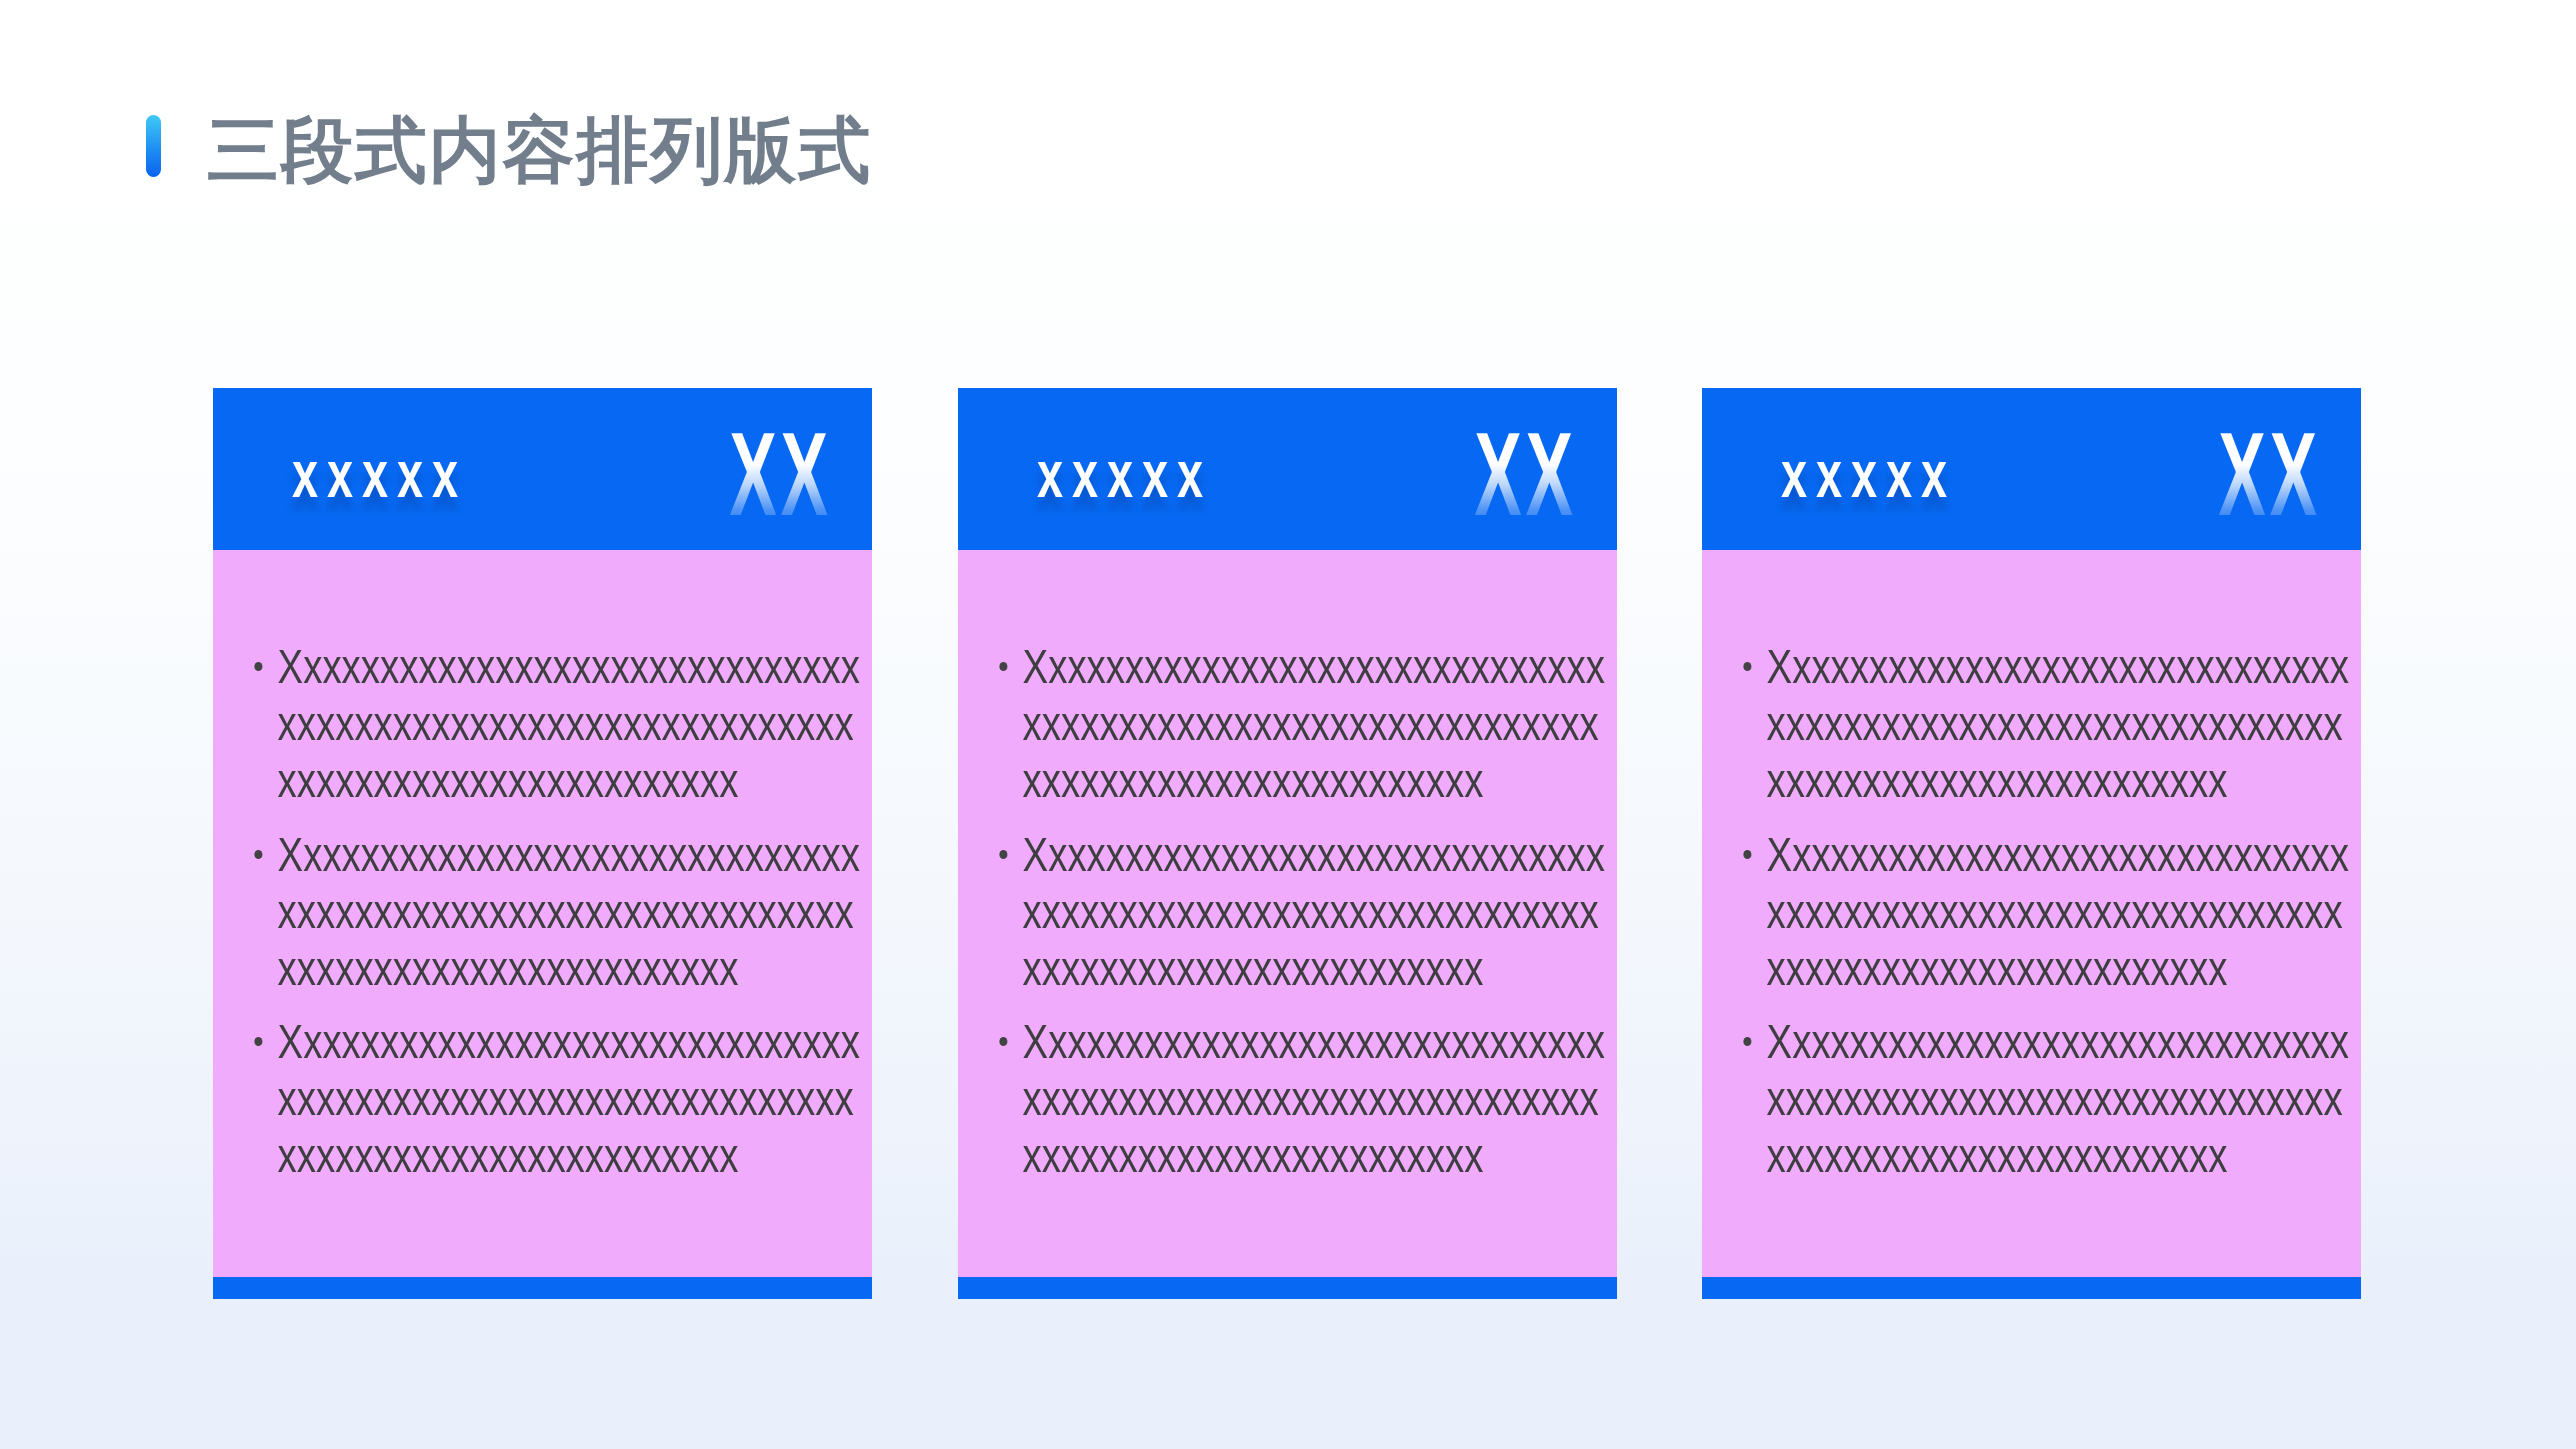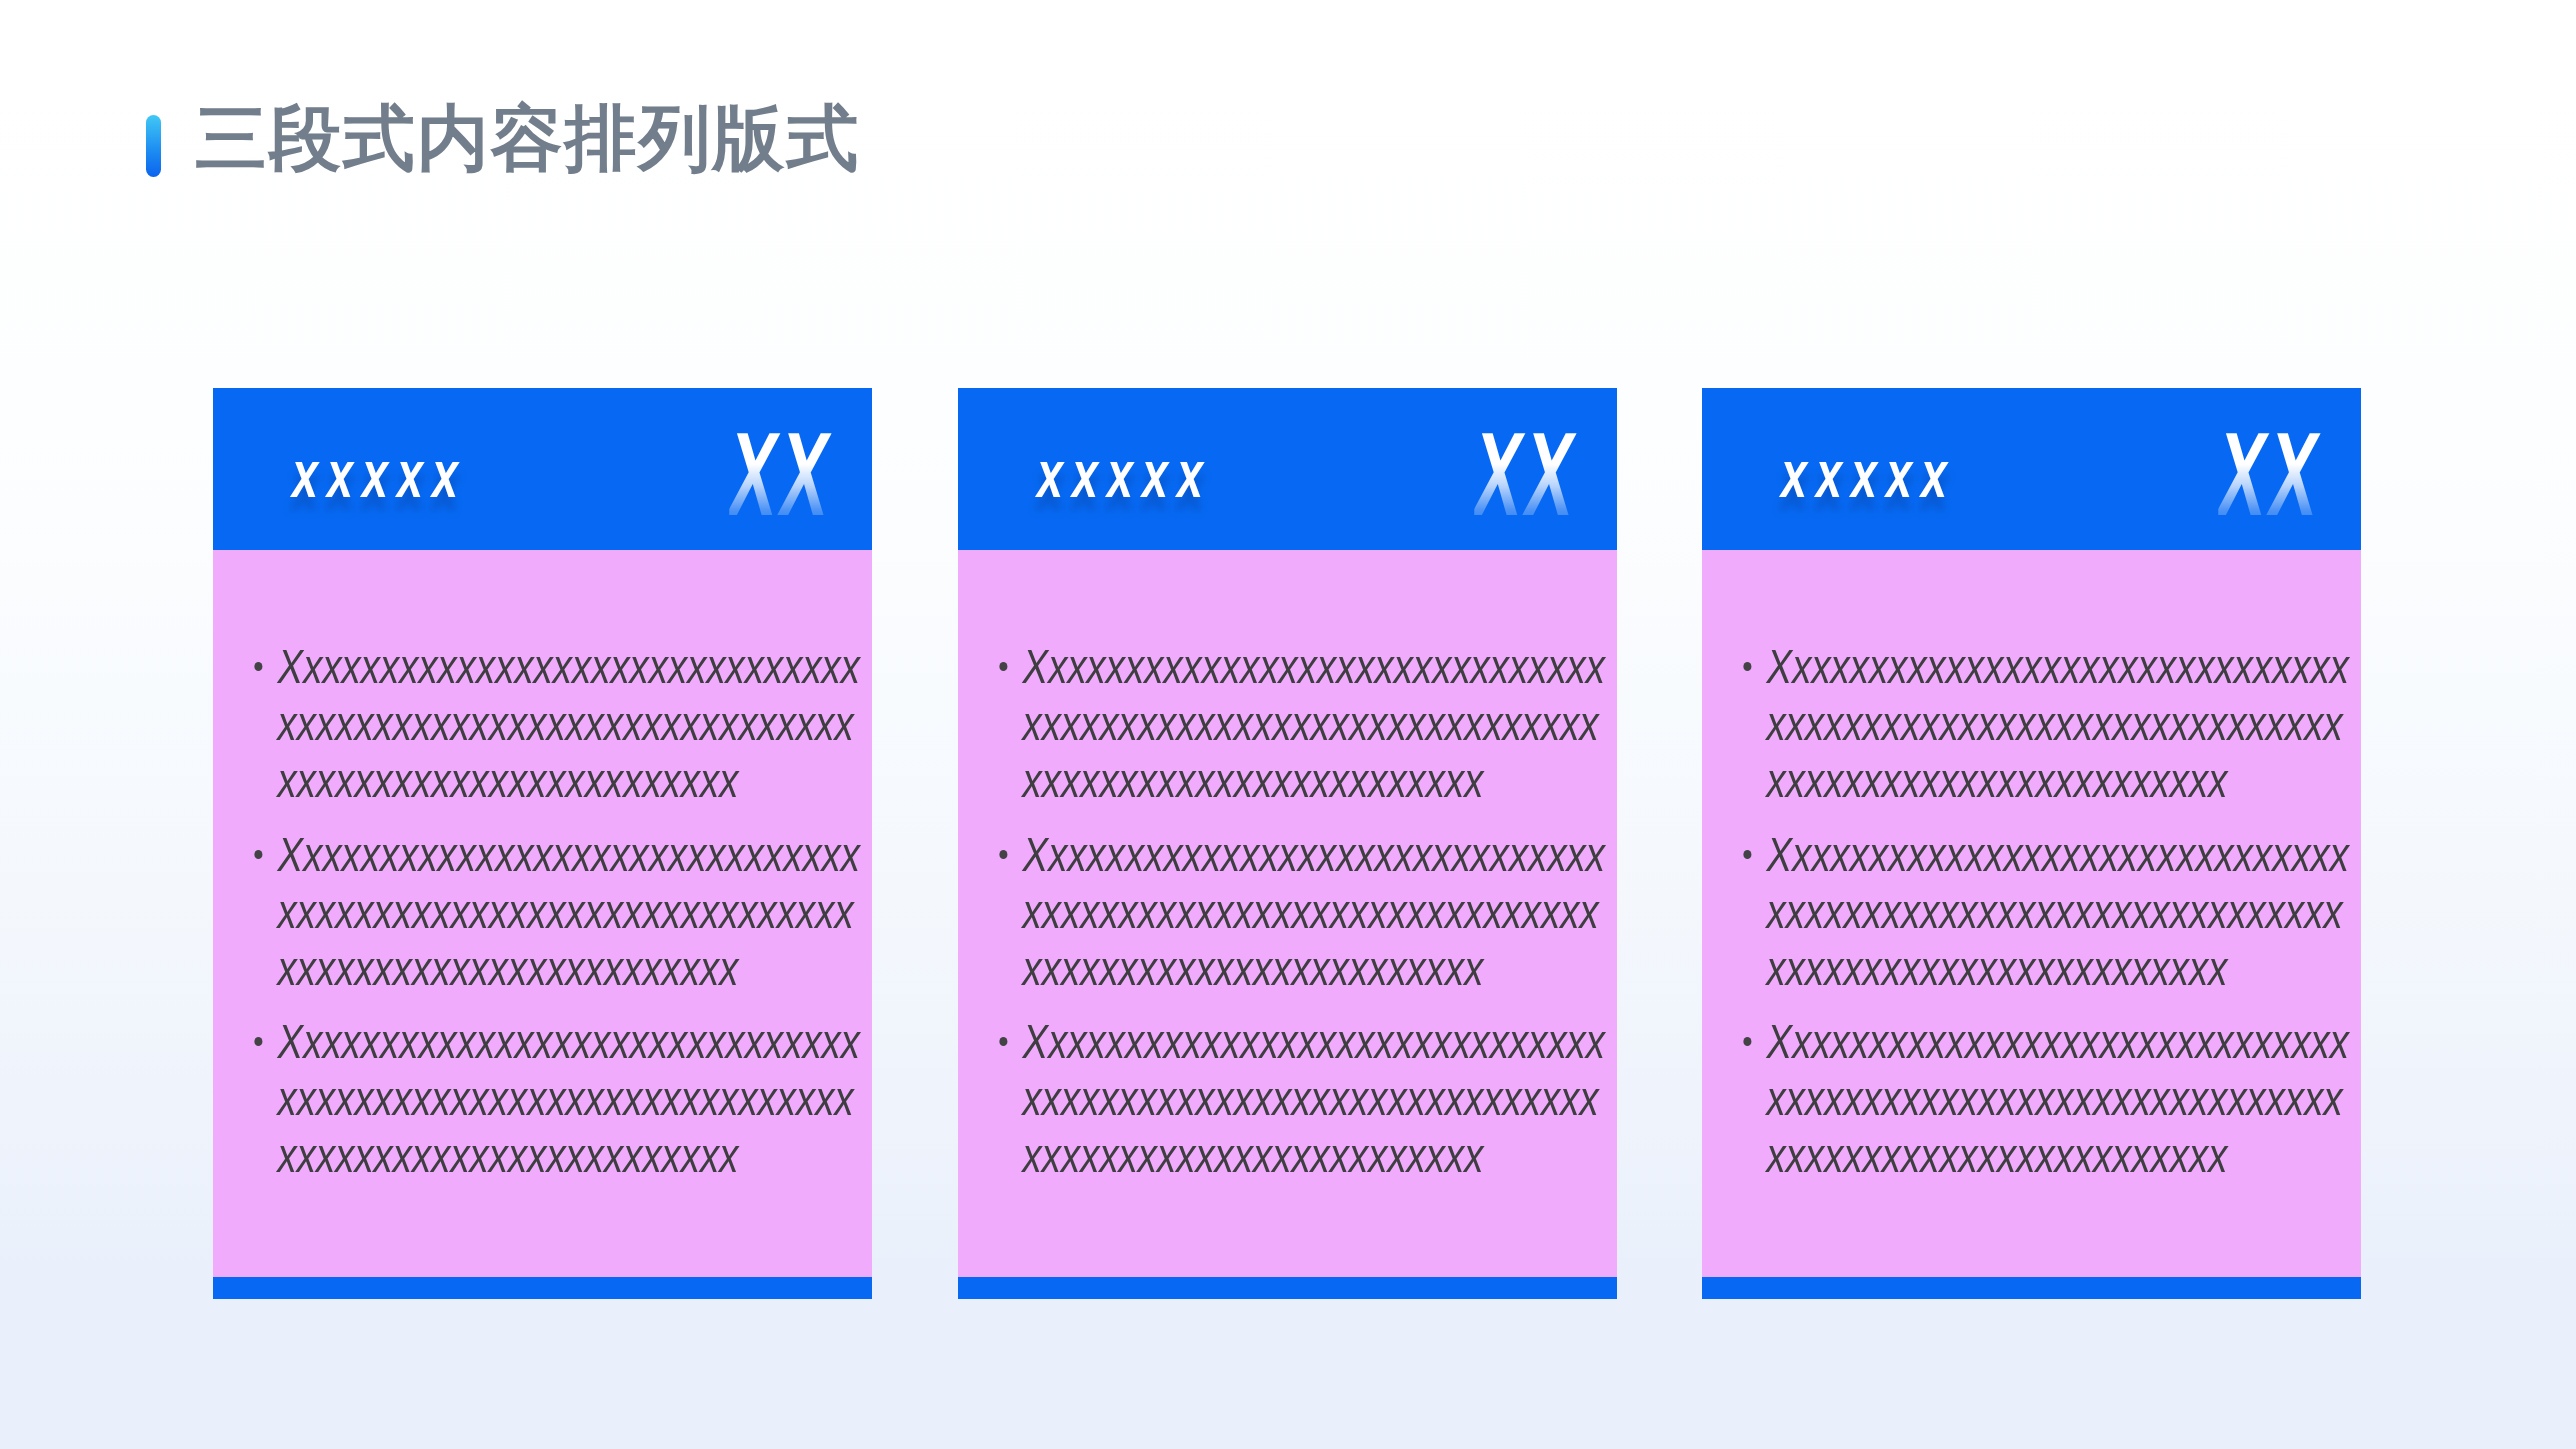--- a/index.html
+++ b/index.html
@@ -7,33 +7,33 @@
   .slide{
     position:relative;width:2576px;height:1449px;overflow:hidden;
     background:linear-gradient(180deg,#ffffff 0%,#fdfeff 30%,#f4f8fd 62%,#eaf0fb 88%,#e9effb 100%);
   }
   
   .accent-bar{
     position:absolute;left:146px;top:115px;width:15px;height:62px;border-radius:7.7px;
     background:linear-gradient(180deg,#41c8f5 0%,#1e8ff2 55%,#0b63ee 100%);
   }
   .page-title{
-    position:absolute;left:195px;top:95px;margin:0;
+    position:absolute;left:195px;top:95px;margin:12px;
     font-size:72px;font-weight:700;line-height:1.2;letter-spacing:1.9px;
     color:#727e8c;white-space:nowrap;
   }
   
   .section-heading{
     position:absolute;left:0;top:231px;width:100%;text-align:center;
     font-size:66px;font-weight:700;line-height:1.2;letter-spacing:7px;
     color:#1c70f0;text-indent:7px;
   }
   
   .card{
-    position:absolute;top:388px;width:659px;height:911px;background:#ffffff;font-style:italic;
+    position:absolute;top:388px;width:659px;height:911px;background:#ffffff;
   }
   .card-1{left:213px;}
   .card-2{left:958px;}
   .card-3{left:1702px;}
   .card-header{
     position:absolute;left:0;top:0;right:0;height:162px;background:#0769f3;
   }
   .card-label{
     position:absolute;left:79px;top:50px;display:inline-block;
     font-size:67px;font-weight:700;line-height:71px;letter-spacing:0.19em;

